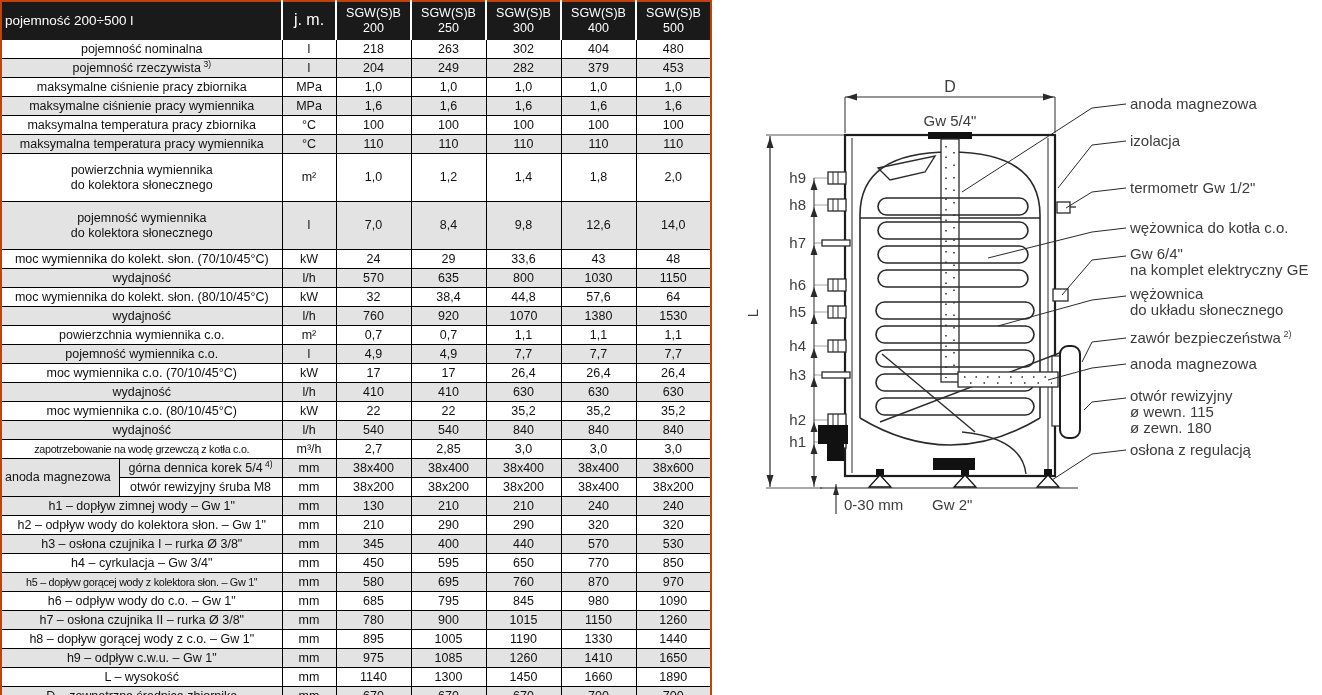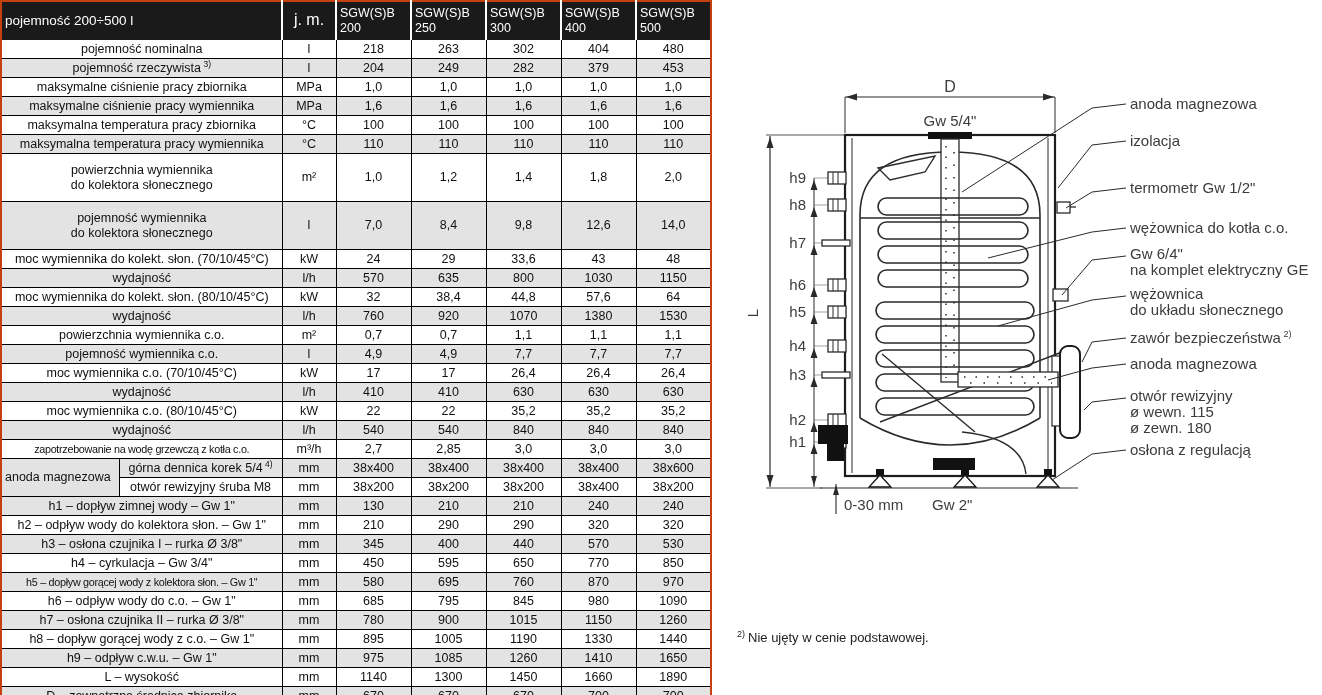--- a/index.html
+++ b/index.html
@@ -8,21 +8,21 @@
 
   
   table.spec{border-collapse:collapse;table-layout:fixed;width:712px;height:695px;
     position:absolute;left:0;top:0;border:2px solid #c2410c;font-size:12.5px;color:#111;}
   table.spec td, table.spec th{border:1px solid #000;padding:0 3px;line-height:1.15;overflow:hidden;}
   table.spec thead th{background:#1a1a1a;color:#fff;font-weight:normal;border:1px solid #1a1a1a;
     border-right:2px solid #fff;height:37px;}
   table.spec thead th:last-child{border-right:1px solid #000;}
   th.h-title{text-align:left;padding-left:8px;font-size:13.5px;}
   th.h-unit{text-align:center;font-size:16px;}
-  th.h-model{text-align:left;font-size:12.5px;}
+  th.h-model{text-align:center;font-size:12.5px;}
   th.h-model .m2{display:block;}
   td.lbl{text-align:center;padding-left:6px;white-space:nowrap;}
   td.lbl.narrow{font-size:10.8px;letter-spacing:-0.3px;}
   td.glbl{text-align:left;padding-left:6px;background:#e3e3e3;}
   td.unit,td.val{text-align:center;white-space:nowrap;}
   tr.r{height:19px;}
   tr.tall{height:48px;}
   tr.shade td{background:#e3e3e3;}
   sup{font-size:8.5px;vertical-align:super;line-height:0;}
 
@@ -541,15 +541,14 @@
         <div class="dlabel" style="top: 308px;">
           <div>otwór rewizyjny</div>
           <div>ø wewn. 115</div>
           <div>ø zewn. 180</div>
         </div>
         <div class="dlabel" style="top: 362px;">osłona z regulacją</div>
       </div>
   </div>
 
   <div class="footnotes">
-    <div><sup>2)</sup><span>Nie ujęty w cenie podstawowej.</span></div>
   </div>
 </div>
 
 </body></html>

